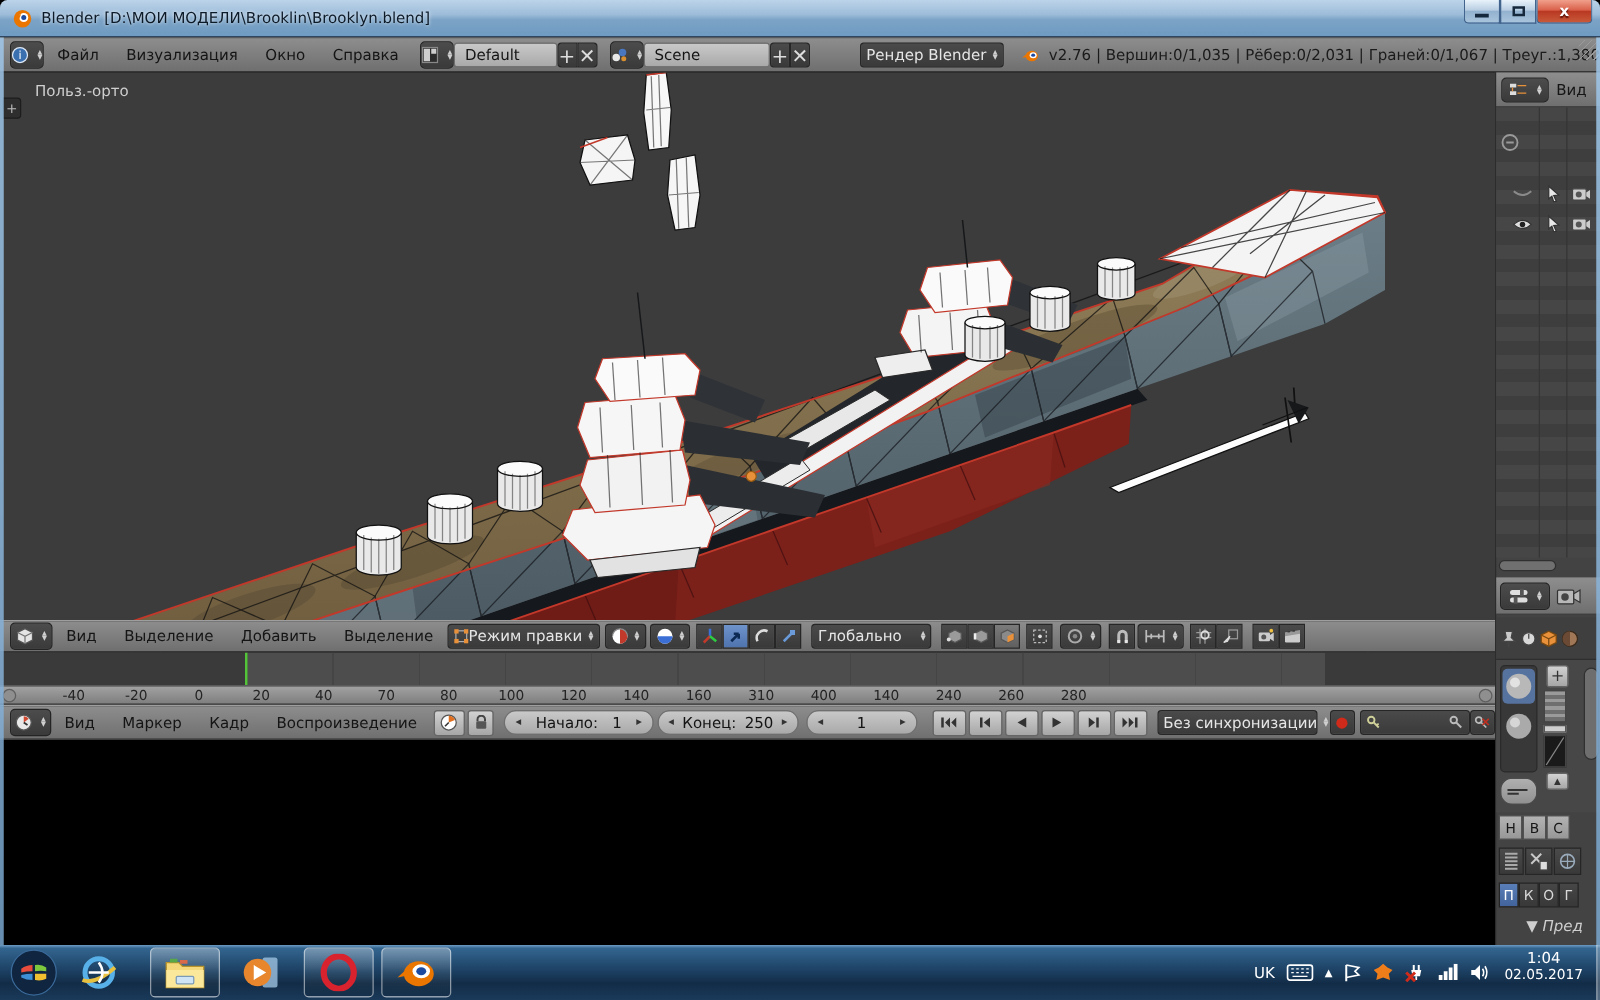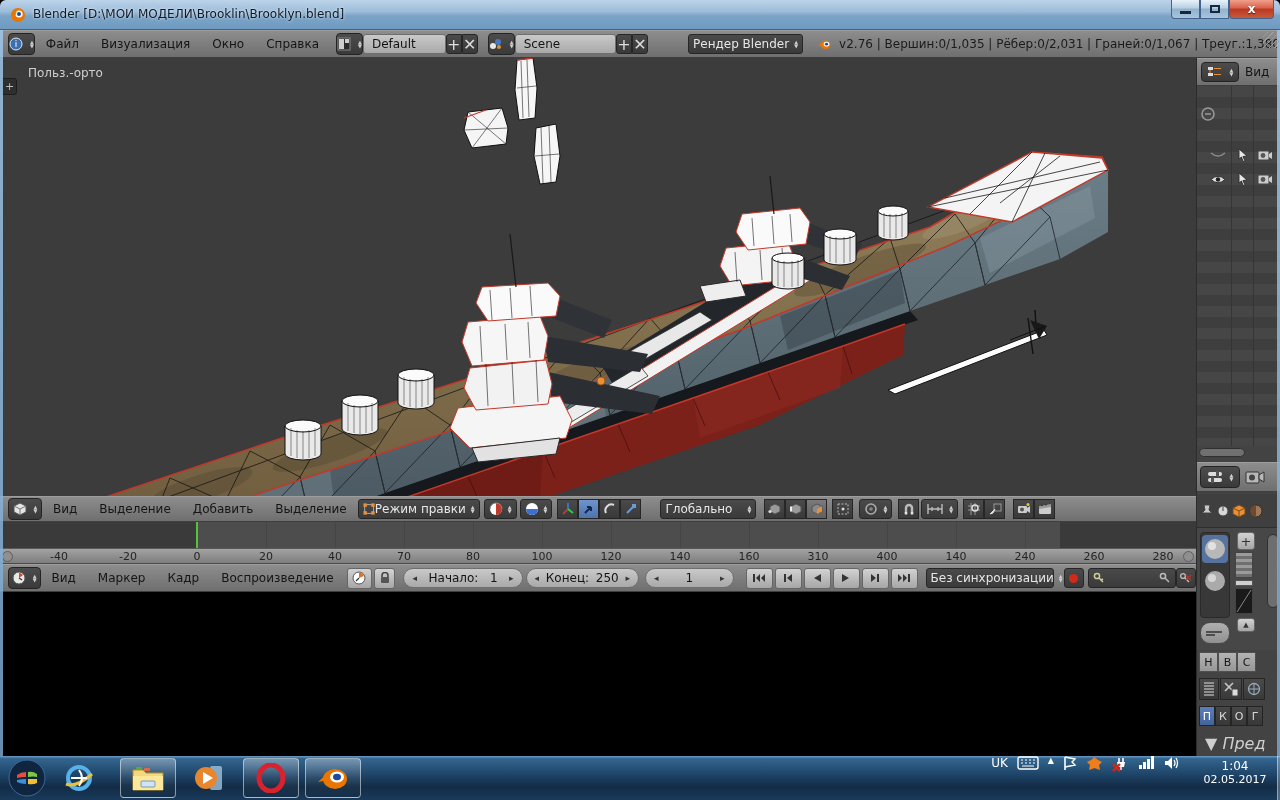--- a/index.html
+++ b/index.html
@@ -84,21 +84,21 @@
   .hbcrow { position:absolute; left:2px; top:594px; display:flex; }
   .hbc { width:19px; height:20px; background:linear-gradient(#b3b3b3,#979797);
     border:1px solid #4f4f4f; color:#171717; font-size:11px; display:flex;
     align-items:center; justify-content:center; }
   .iconrow { position:absolute; left:2px; top:620px; display:flex; gap:1px; }
   .pkogrow { position:absolute; left:2px; top:648px; display:flex; }
   .pkog { width:16px; height:20px; background:linear-gradient(#474747,#383838);
     border:1px solid #242424; color:#d8d8d8; font-size:11px; display:flex;
     align-items:center; justify-content:center; }
   .pkog.sel { background:linear-gradient(#5a7fb8,#42639c); color:#fff; }
-  .predrow { position:absolute; left:8px; top:676px; font-size:16px; color:#cfcfcf;font-style:italic; }
+  .predrow { position:absolute; left:24px; top:676px; font-size:12px; color:#cfcfcf;font-style:italic; }
 
   
   .vp-hdr { position:relative; width:1196px; height:26px; }
   .mgroup { display:flex; }
   .mbtn { width:21px; height:20px; background:linear-gradient(#4a4a4a,#393939);
     border:1px solid #262626; display:flex; align-items:center; justify-content:center; }
   .mbtn.on { background:linear-gradient(#6f94cc,#4e73ad); }
   .mbtn.onface { background:linear-gradient(#7b7b7b,#5f5f5f); }
 
   
@@ -106,40 +106,40 @@
   .tl-grid { position:absolute; inset:0;
     background:repeating-linear-gradient(90deg,#454545 0 1px,transparent 1px 69px);
     background-position:128px 0; }
   .tl-before { position:absolute; left:0; top:0; width:197px; height:26px; background:#3a3a3a; }
   .tl-after { position:absolute; left:1060px; top:0; width:136px; height:26px; background:#3a3a3a; }
   .tl-frame { position:absolute; left:196px; top:0; width:2px; height:26px; background:#53c43a; }
   .tl-ruler { position:relative; width:1196px; height:16px;
     background:linear-gradient(#a2a2a2,#7e7e7e); border-top:1px solid #5a5a5a;
     border-bottom:1px solid #4a4a4a; }
   .rlabels { position:absolute; left:34px; top:1px; width:1154px; display:flex;
-    justify-content:space-between; }
+    }
   .rlabels span { width:50px; text-align:center; font-size:11px; color:#242424; }
   .rcap { position:absolute; top:2px; width:11px; height:11px; border-radius:50%;
     background:#8f8f8f; border:1px solid #5f5f5f; }
   .tl-hdr { position:relative; width:1196px; height:28px; }
 
   
   .pbtn { width:27px; height:21px; background:linear-gradient(#d2d2d2,#a6a6a6);
     border:1px solid #666; border-radius:3px; display:flex; align-items:center;
     justify-content:center; margin-left:2px; }
 
   
   .taskbar { position:absolute; left:0; top:756px; width:1280px; height:44px;
     background:linear-gradient(#6d9cc4 0%,#33658f 6%,#1d4265 45%,#122c47 70%,#1a3a5a 100%); }
   .orb { position:absolute; left:7px; top:2px; width:40px; height:40px; }
   .tkbtn { position:absolute; top:2px; height:40px; border:1px solid rgba(255,255,255,.5);
     border-radius:4px; background:linear-gradient(rgba(255,255,255,.32),rgba(255,255,255,.08) 50%,rgba(0,0,0,.12));
     display:flex; align-items:center; justify-content:center; }
   .tkicon { position:absolute; top:6px; display:flex; align-items:center; justify-content:center; }
-  .tray { position:absolute; right:100px; top:0; height:44px; display:flex; 
+  .tray { position:absolute; right:88px; top:0; height:44px; display:flex; align-items:center;
     gap:9px; color:#fff;margin-left:24px; }
   .clock { position:absolute; right:6px; top:3px; width:78px; text-align:center; color:#fff; }
   .clock .t { font-size:12px; } .clock .d { font-size:11px; }
   .showdesk { position:absolute; right:0; top:0; width:3px; height:44px;
     background:rgba(255,255,255,.25); border-left:1px solid rgba(255,255,255,.4); }
 
   
   .edge { position:absolute; top:30px; width:3px; height:726px;
     background:linear-gradient(rgba(160,200,235,.85),rgba(120,165,205,.85)); z-index:40; }
 
@@ -488,21 +488,21 @@
             </svg>
           </div>
           <div class="mbtn">
             <svg class="icon14" viewBox="0 0 14 14">
               <path d="M3,11 L10,4" stroke="#6a9ad8" stroke-width="2"></path>
                 <rect x="8" y="2" width="4" height="4" fill="#6a9ad8"></rect>
             </svg>
           </div>
         </div>
 
-        <div class="dd" style="margin-left:19px; width:96px; justify-content:space-between">
+        <div class="dd" style="margin-left:8px; width:96px; justify-content:space-between">
           <span>Глобально</span>
           <span class="spin">
               <span>▲</span>
               <span>▼</span>
             </span>
         </div>
 
         <div class="mgroup" style="margin-left:8px">
           <div class="mbtn">
             <svg class="icon14" viewBox="0 0 14 14">

